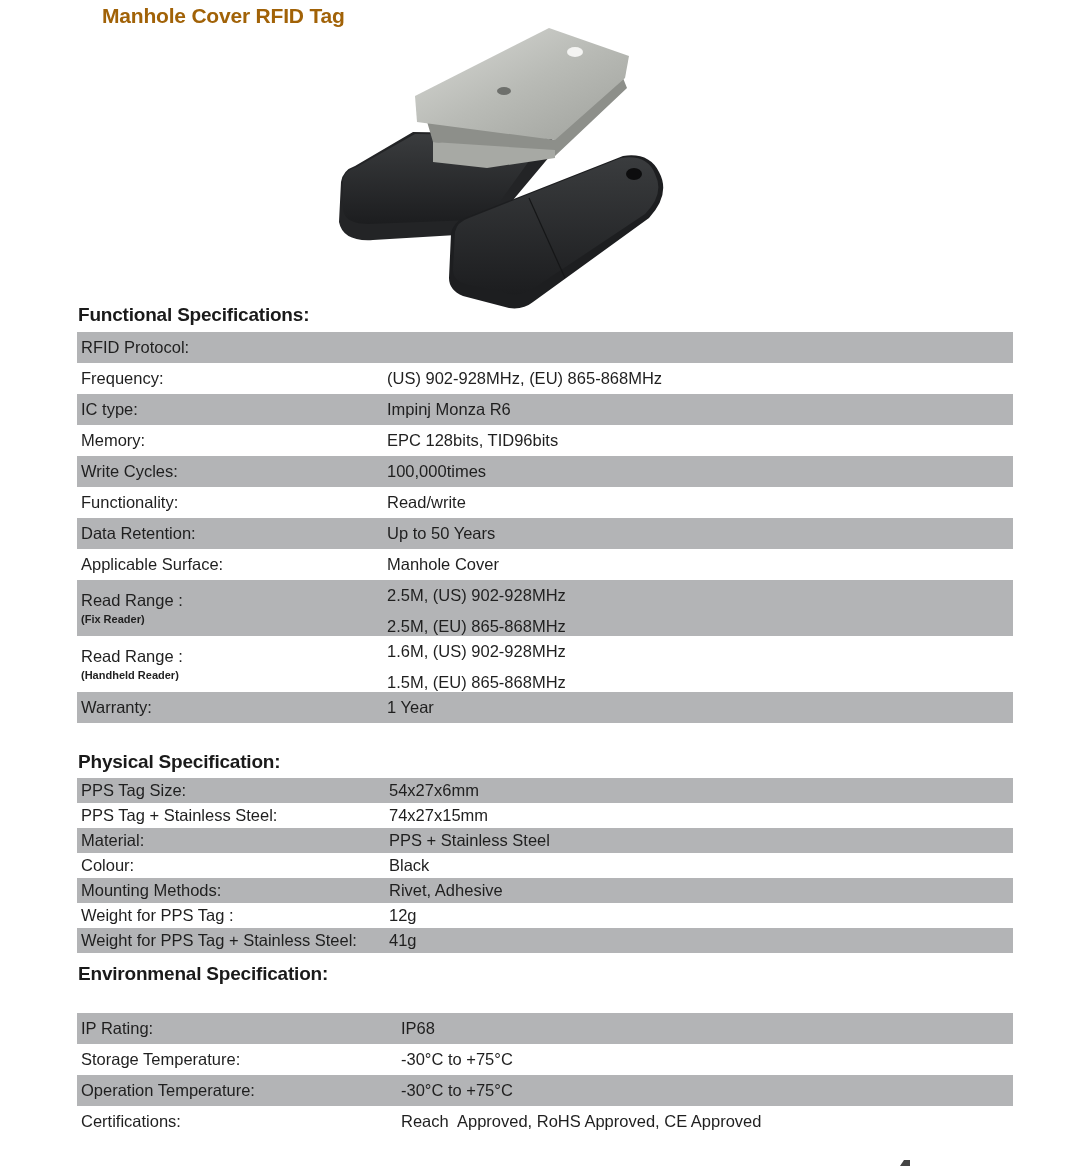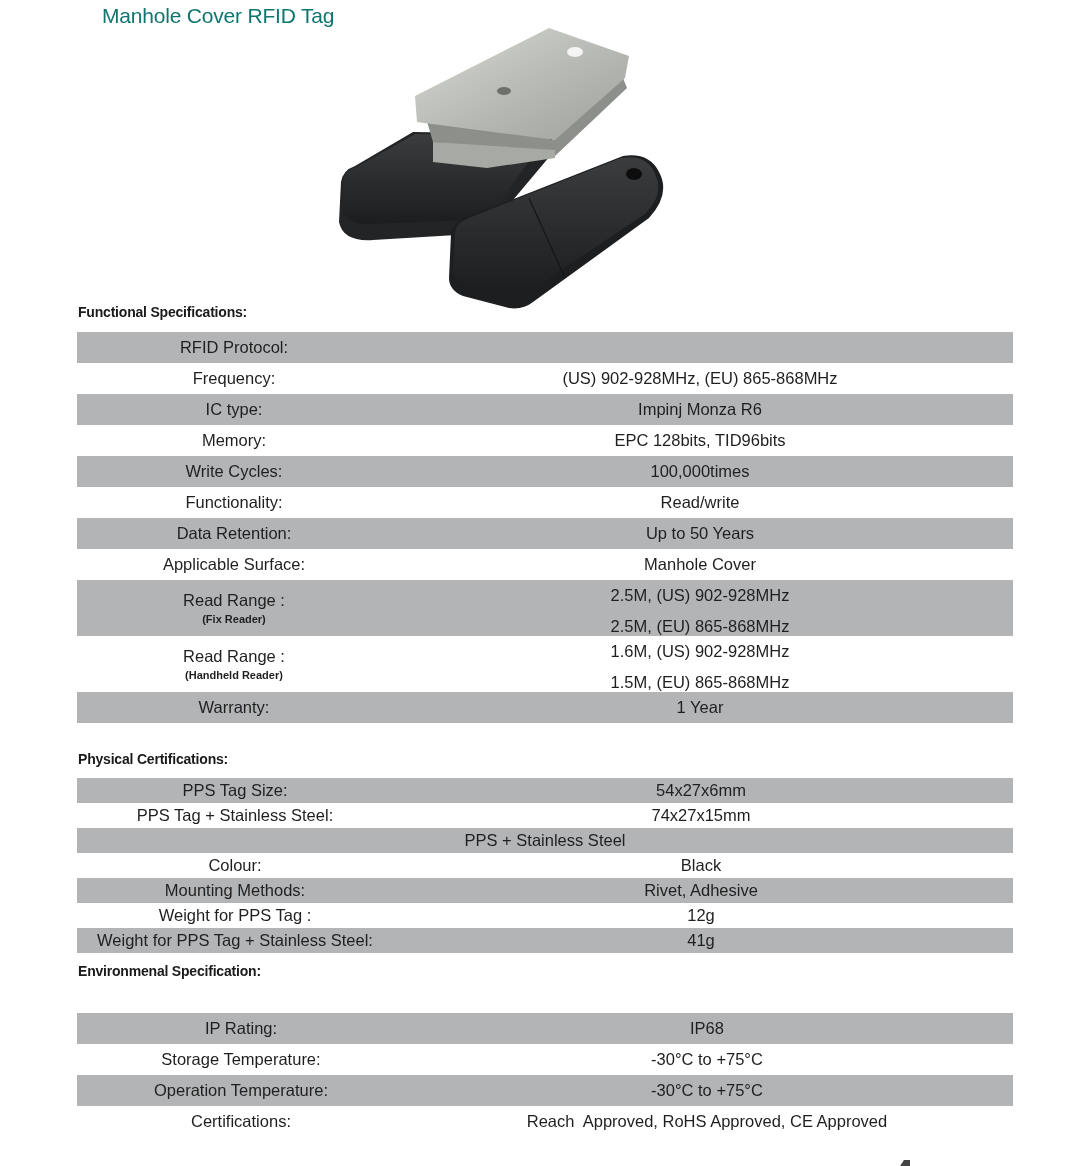--- a/index.html
+++ b/index.html
@@ -2,30 +2,30 @@
 <html><head>
 <meta charset="utf-8">
 <style>
   html, body { margin: 0; padding: 0; background: #ffffff; }
   body {
     width: 1092px; height: 1166px; position: relative; overflow: hidden;
     font-family: "Liberation Sans", "DejaVu Sans", sans-serif; color: #1a1a1a;
   }
   .title {
     position: absolute; left: 102px; top: 4px;
-    font-size: 21px; font-weight: normal; letter-spacing: -0.2px; color: #0f766e;
+    font-size: 21px; font-weight: bold; letter-spacing: -0.2px; color: #a16207;
   }
   .product-image {
     position: absolute; left: 333px; top: 22px; width: 350px; height: 288px;
   }
   .section-title {
     position: absolute; left: 78px;
-    font-size: 14px; font-weight: bold; color: #1a1a1a; letter-spacing: -0.2px;
+    font-size: 19px; font-weight: bold; color: #1a1a1a; letter-spacing: -0.2px;
   }
-  .table { position: absolute; left: 77px; width: 936px; text-align: center; }
+  .table { position: absolute; left: 77px; width: 936px; }
   .row { display: flex; align-items: center; font-size: 16.5px; color: #1f1f1f; }
   .row.gray { background: #b3b4b6; }
   .row .label { width: 310px; padding-left: 4px; box-sizing: border-box; }
   .row .value { flex: 1; }
   .func .row { height: 31px; }
   .func .row.double { height: 56px; align-items: stretch; }
   .func .row.double .label { display: flex; flex-direction: column; justify-content: center; }
   .func .row.double .label .sub { font-size: 11px; margin-top: 3px; font-weight: bold; }
   .func .row.double .value { display: flex; flex-direction: column; }
   .func .row.double .value span { height: 31px; line-height: 31px; }
@@ -126,31 +126,32 @@
       <span>1.6M, (US) 902-928MHz</span>
       <span>1.5M, (EU) 865-868MHz</span>
     </span>
   </div>
   <div class="row gray">
     <span class="label">Warranty:</span>
     <span class="value">1 Year</span>
   </div>
 </div>
 
-<div class="section-title" style="top:751px;">Physical Certifications:</div>
+<div class="section-title" style="top:751px;">Physical Specification:</div>
 <div class="table phys" style="top:778px;">
   <div class="row gray">
     <span class="label">PPS Tag Size:</span>
     <span class="value">54x27x6mm</span>
   </div>
   <div class="row">
     <span class="label">PPS Tag + Stainless Steel:</span>
     <span class="value">74x27x15mm</span>
   </div>
   <div class="row gray">
+    <span class="label">Material:</span>
     <span class="value">PPS + Stainless Steel</span>
   </div>
   <div class="row">
     <span class="label">Colour:</span>
     <span class="value">Black</span>
   </div>
   <div class="row gray">
     <span class="label">Mounting Methods:</span>
     <span class="value">Rivet, Adhesive</span>
   </div>

